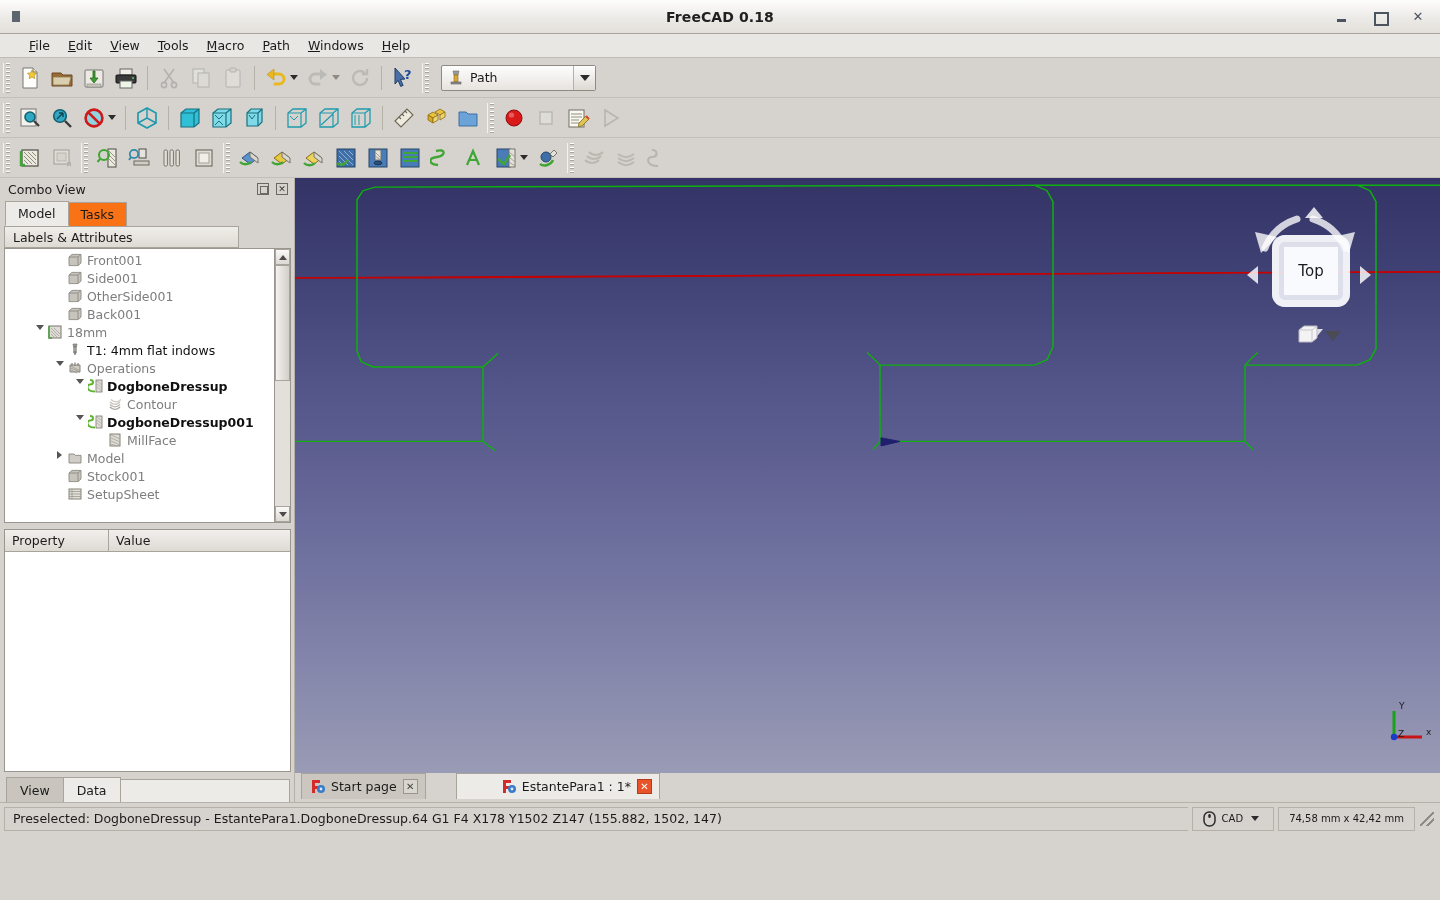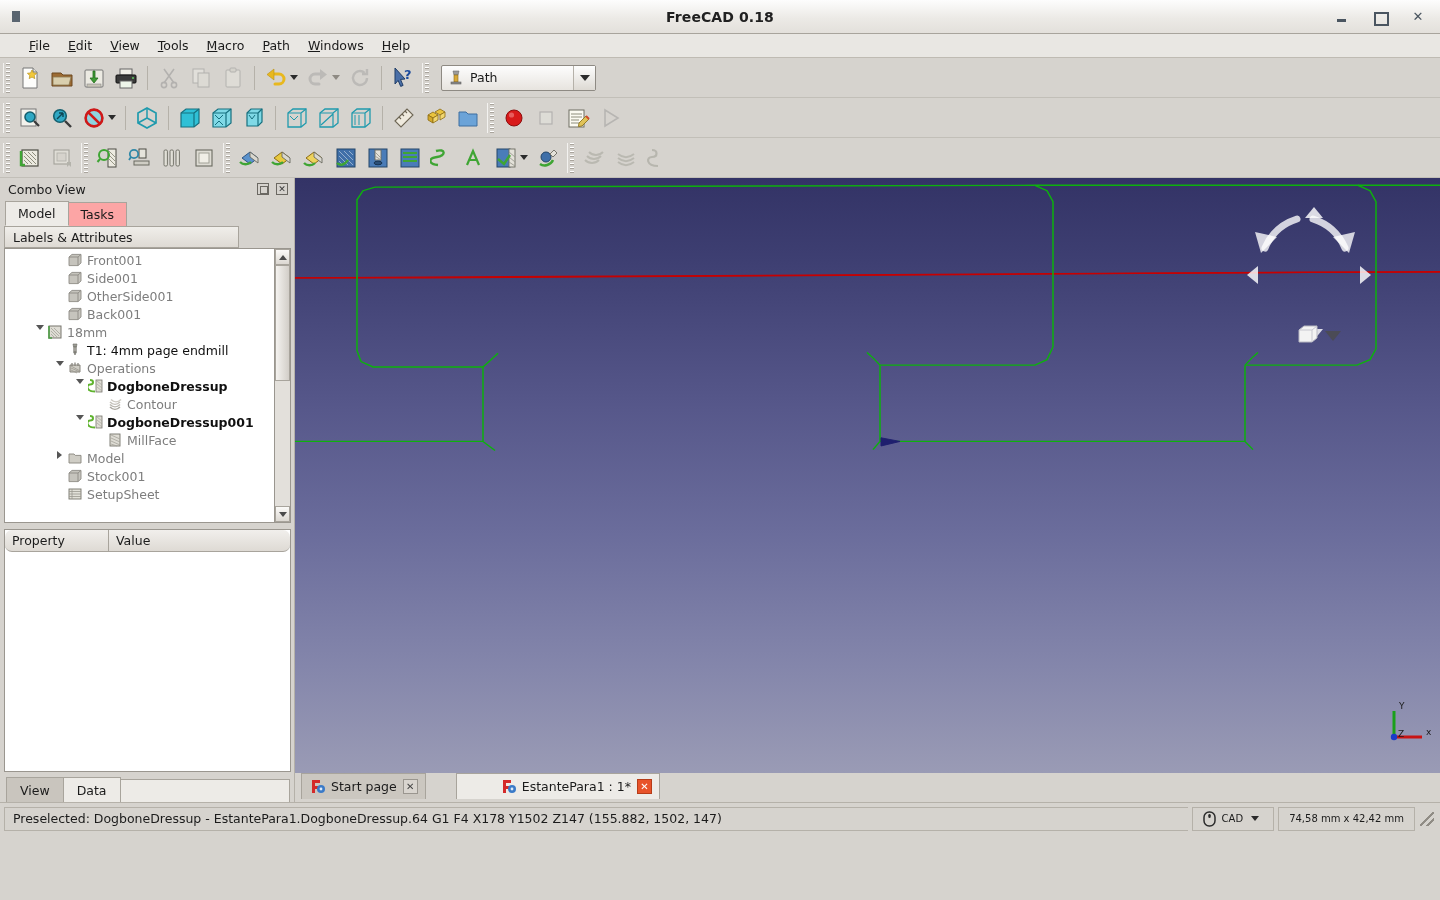--- a/index.html
+++ b/index.html
@@ -102,21 +102,21 @@
     font-size: 12.5px; color: #1b1b1b;
   }
   .combo-head .hbtns { margin-left: auto; display: flex; gap: 7px; align-items: center;}
   .cbtn { width: 12px; height: 12px; border: 1px solid #6b6862; position: relative; background:#d6d3ce;}
   .cbtn.float::after{content:"";position:absolute;left:2px;top:2px;width:6px;height:6px;border:1px solid #6b6862;}
   .cbtn.close { display:flex;align-items:center;justify-content:center;font-size:9px;line-height:1;color:#3a3a3a;font-weight:bold;}
   .ctabs { height: 26px; display: flex; align-items: flex-end; padding-left: 5px; }
   .ctab {
     padding: 4px 12px 4px 12px; font-size: 12.5px; color: #1b1b1b;
     border: 1px solid #a8a49c; border-bottom: none; cursor: default;
-    background: #fca5a5; margin-right: -1px;
+    background: #f97316; margin-right: -1px;
   }
   .ctab.active { background: #edebe7; border-bottom: 1px solid #edebe7; position: relative; z-index: 2;}
   .labelsbar {
     margin: 0 0 0 4px; width: 235px; height: 22px;
     background: linear-gradient(to bottom,#f0eeea,#dedad4);
     border: 1px solid #a8a49c;
     display: flex; align-items: center; padding-left: 8px;
     font-size: 12.5px; color: #1b1b1b;
   }
   .treewrap { position: relative; margin: 0 0 0 4px; width: 287px; flex: 0 0 275px; display: flex; }
@@ -142,21 +142,21 @@
   .arrow .rt { width:0;height:0;border-top:4px solid transparent;border-bottom:4px solid transparent;border-left:5px solid #555; }
   .ticon { width: 18px; flex: 0 0 18px; display: flex; align-items: center; justify-content: center; }
   .tlabel { padding-left: 3px; }
   .tlabel.grey { color: #7d7d7d; }
   .tlabel.dark { color: #101010; }
   .tlabel.bold { color: #101010; font-weight: bold; }
 
   .propwrap { margin: 6px 0 0 4px; width: 287px; flex: 1 1 auto; display: flex; flex-direction: column;
               border: 1px solid #9a968f; background: #fff; min-height: 0;}
   .prophead { height: 22px; display: flex; background: linear-gradient(to bottom,#f1efec,#dedad4);
-              border-bottom: 1px solid #a8a49c; border-radius: 7px; }
+              border-bottom: 1px solid #a8a49c; }
   .prophead div { font-size: 12.5px; color: #1b1b1b; display: flex; align-items: center; padding-left: 7px;}
   .prophead .c1 { width: 104px; border-right: 1px solid #a8a49c; }
   .prophead .c2 { flex: 1 1 auto; }
   .propbody { flex: 1 1 auto; background: #fff; }
 
   .vdtabs { height: 28px; flex: 0 0 28px; display: flex; align-items: flex-end; padding-left: 6px; margin-top: 2px;}
   .vdtab { padding: 5px 13px 4px; font-size: 12.5px; border: 1px solid #a8a49c; border-bottom: none;
            background: #c9c5be; margin-right: -1px; cursor: default; color:#1b1b1b;}
   .vdtab.active { background: #edebe7; }
   .vdfill { flex: 1 1 auto; border: 1px solid #a8a49c; border-bottom: none; background: #edebe7; height: 23px; margin-right:4px;}
@@ -695,21 +695,21 @@
             <div class="trow">
               <span style="width: 48px; flex: 0 0 48px;"></span>
               <span class="arrow"></span>
               <span class="ticon">
                 <svg width="14" height="14" viewBox="0 0 14 14">
                   <path d="M5 1h4l-.6 3H5.6z" fill="#9b9b93" stroke="#6c6c64" stroke-width=".6"></path>
                   <rect x="5.8" y="4" width="2.4" height="5" fill="#a8a69e" stroke="#6c6c64" stroke-width=".6"></rect>
                   <path d="M5.6 9h2.8l-1.4 3z" fill="#8d8b83" stroke="#6c6c64" stroke-width=".6"></path>
                 </svg>
               </span>
-              <span class="tlabel dark">T1: 4mm page endmill</span>
+              <span class="tlabel dark">T1: 4mm flat indows</span>
             </div>
             <div class="trow">
               <span style="width: 48px; flex: 0 0 48px;"></span>
               <span class="arrow">
                 <span class="dn"></span>
               </span>
               <span class="ticon">
                 <svg width="14" height="14" viewBox="0 0 14 14">
                   <path d="M2 4h10v7H2z" fill="#cfcdc5" stroke="#7a7870" stroke-width=".9"></path>
                   <path d="M3 5l9 5M3 7l9 4M3 9l6 3" stroke="#9a988f" stroke-width=".8"></path>
@@ -878,20 +878,25 @@
           <svg width="160" height="160" viewBox="0 0 160 160" style="position:absolute;inset:0;">
             <path d="M40 55 A52 52 0 0 1 72 26" fill="none" stroke="rgba(255,255,255,.78)" stroke-width="7" stroke-linecap="round"></path>
             <path d="M36 60 L30 39 L52 44 Z" fill="rgba(255,255,255,.78)"></path>
             <path d="M120 55 A52 52 0 0 0 88 26" fill="none" stroke="rgba(255,255,255,.78)" stroke-width="7" stroke-linecap="round"></path>
             <path d="M124 60 L130 39 L108 44 Z" fill="rgba(255,255,255,.78)"></path>
           </svg>
           <div class="nc-arr nc-up"></div>
           <div class="nc-arr nc-dn"></div>
           <div class="nc-arr nc-lf"></div>
           <div class="nc-arr nc-rt"></div>
+          <div class="ncface">
+            <div class="inner">
+              <span>Top</span>
+            </div>
+          </div>
           <div class="nc-small">
             <svg width="22" height="22" viewBox="0 0 22 22">
               <path d="M2 7l5-4h13v12l-5 4H2z" fill="#f3f3f3" stroke="#b9b9c2" stroke-width="1"></path>
               <path d="M2 7h13v12M15 7l5-4" fill="none" stroke="#c7c7cf" stroke-width="1"></path>
             </svg>
           </div>
           <div class="nc-caret"></div>
         </div>
 
         <div class="axiscross">

